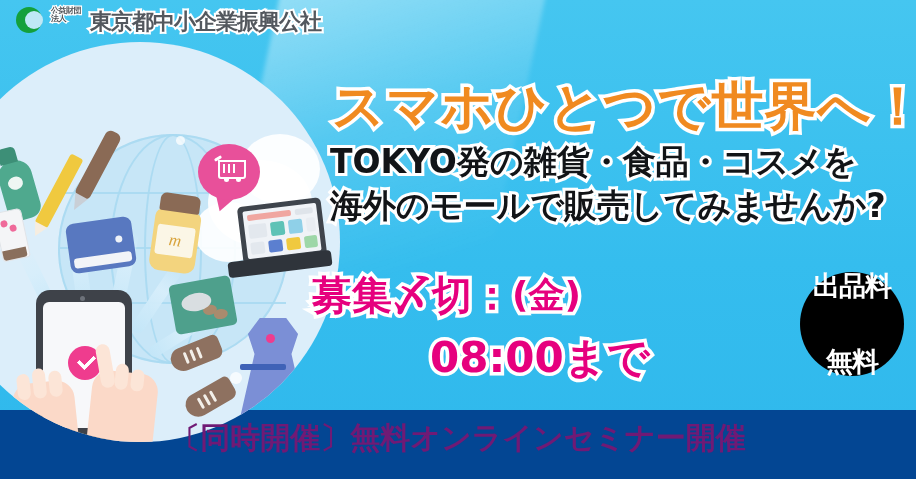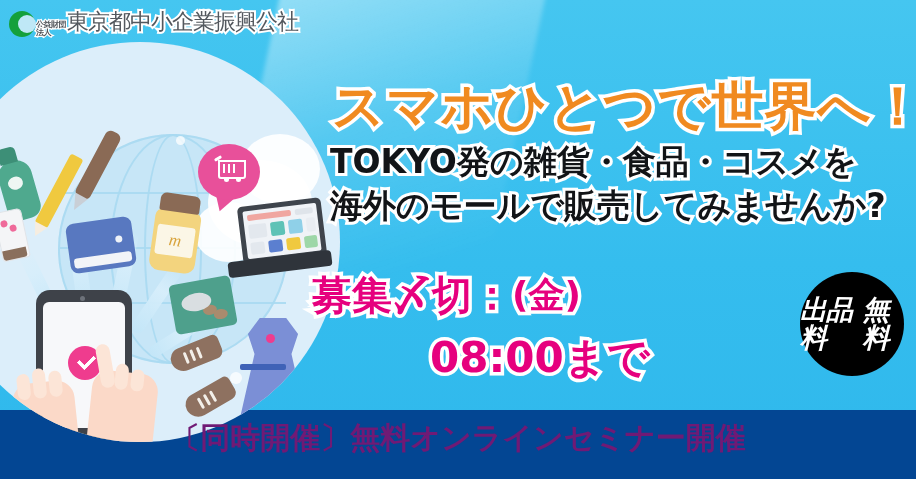--- a/index.html
+++ b/index.html
@@ -511,25 +511,24 @@
   
   .free-badge {
     position: absolute;
     left: 800px;
     top: 272px;
     width: 104px;
     height: 104px;
     border-radius: 50%;
     background: #000000;
     display: flex;
-    flex-direction: row;
+    flex-direction: column;
     align-items: center;
     justify-content: space-between;
     line-height: 1.02;
-    font-style: italic;
   }
   .free-badge span {
     color: #ffffff;
     font-size: 27px;
     font-weight: 700;
     letter-spacing: -1px;
     font-family: "DejaVu Sans", "Liberation Sans", sans-serif;
   }
 
   
@@ -543,26 +542,26 @@
     font-weight: 700;
     color: #701a75;
     letter-spacing: 0px;
     white-space: nowrap;
     font-family: "DejaVu Sans", "Liberation Sans", sans-serif;
   }
 
   
   .logo {
     position: absolute;
-    left: 9px;
+    left: 16px;
     top: 7px;
     height: 30px;
     display: flex;
-    align-items: flex-end;
-    gap: 1px;
+    align-items: flex-start;
+    gap: 9px;
   }
   .logo-mark {
     position: relative;
     width: 26px;
     height: 26px;
     border-radius: 50%;
     background: #14a03c;
   }
   .logo-mark::after {
     content: "";
@@ -583,21 +582,21 @@
     font-weight: 700;
     color: #ffffff;
     -webkit-text-stroke: 2.5px #ffffff;
     paint-order: stroke fill;
     color: #4e5257;
     letter-spacing: -0.5px;
     font-family: "DejaVu Sans", "Liberation Sans", sans-serif;
   }
   .logo-name {
     font-size: 22px;
-    font-weight: 400;
+    font-weight: 700;
     color: #ffffff;
     -webkit-text-stroke: 4px #ffffff;
     paint-order: stroke fill;
     color: #53585e;
     white-space: nowrap;
     letter-spacing: -1px;
     font-family: "DejaVu Sans", "Liberation Sans", sans-serif;
   }
 </style>
 </head>

